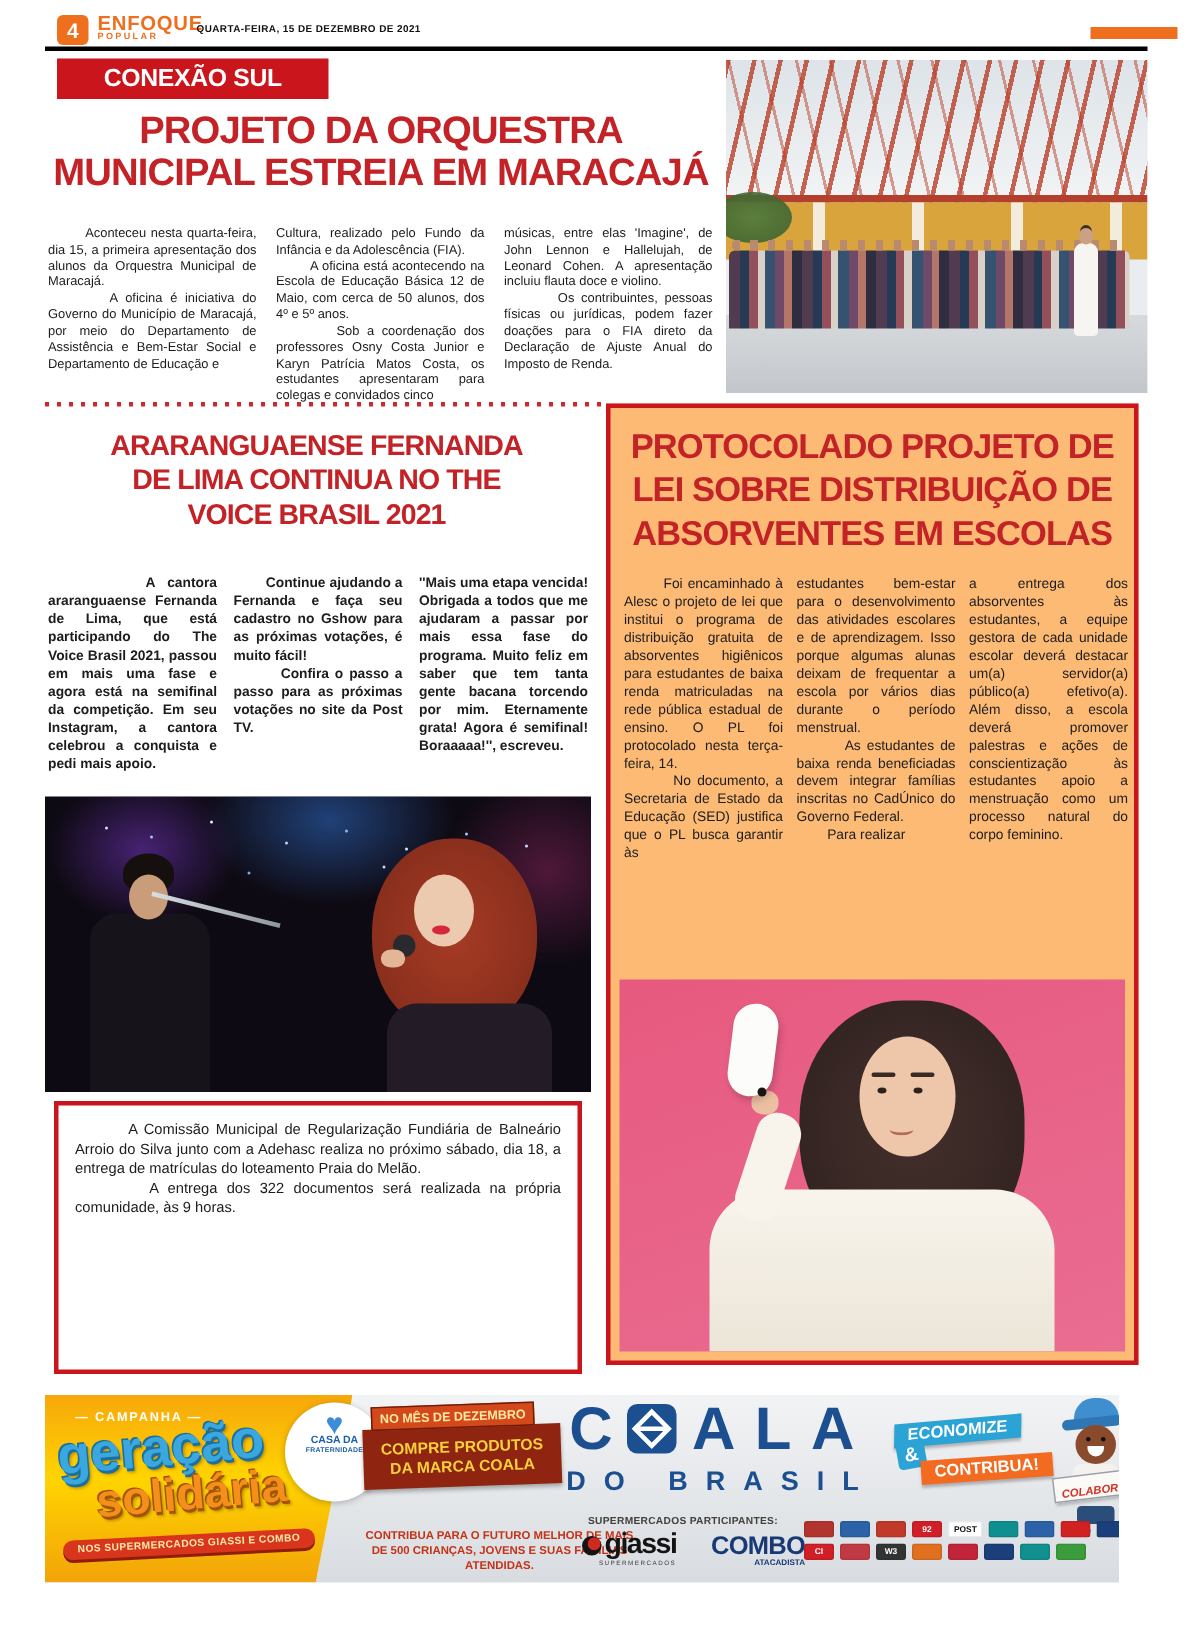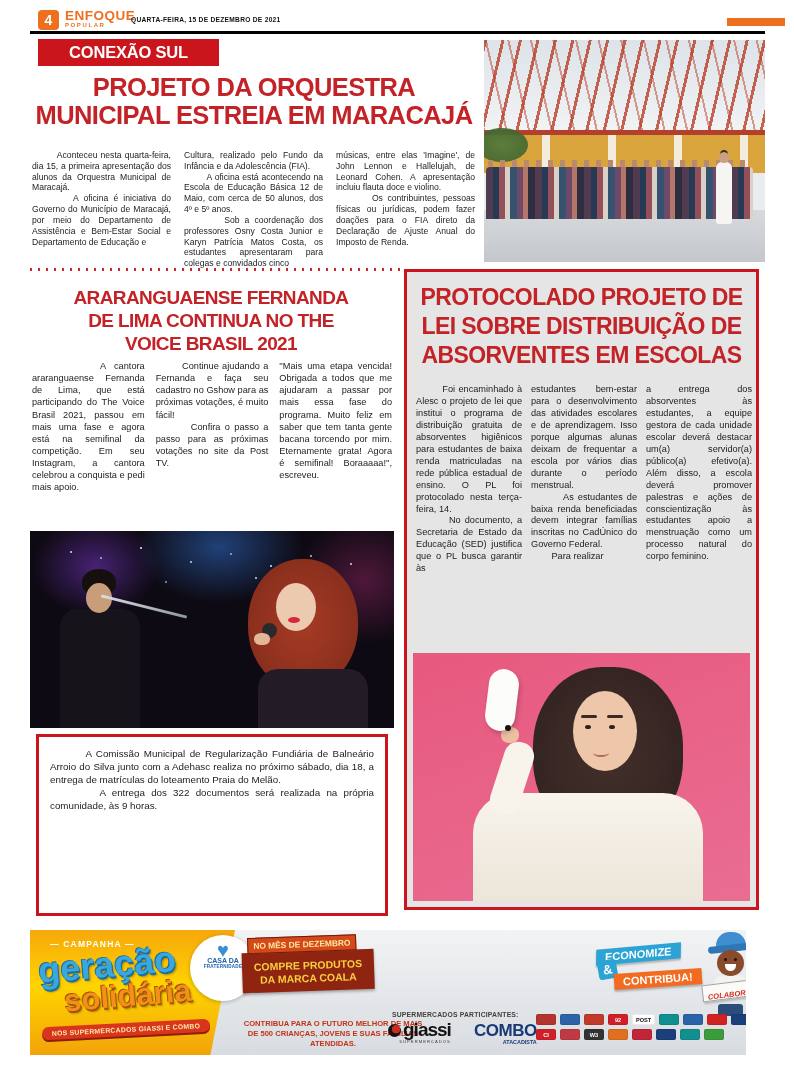--- a/index.html
+++ b/index.html
@@ -21,21 +21,21 @@
     color:#fff; font-weight:bold; font-size:16.5px; text-align:center; line-height:27px; letter-spacing:-.2px; }
 
   
   .headline { color:#c32227; font-weight:bold; text-align:center; white-space:pre-line; letter-spacing:-.6px; }
   .h1 { position:absolute; left:30px; top:73px; width:448px; font-size:25.5px; line-height:1.1; }
   .h2 { position:absolute; left:30px; top:286px; width:362px; font-size:19px; line-height:1.22; }
   .cols { position:absolute; display:flex; color:#1c1c1c; }
   .col { text-align:justify; white-space:pre-wrap; }
   .cols-a1 { left:32px; top:150px; width:443px; gap:13px; }
   .cols-a1 .col { width:139px; font-size:8.6px; line-height:1.26; }
-  .cols-a2 { left:32px; top:360px; width:360px; gap:11px; }
+  .cols-a2 { left:32px; top:382px; width:360px; gap:11px;font-weight:bold; }
   .cols-a2 .col { width:113px; font-size:9.2px; line-height:1.32; }
   .dotted-sep { position:absolute; left:30px; top:268px; width:372px; height:3px;
     background:repeating-linear-gradient(90deg,#d0262c 0 2.5px, transparent 2.5px 8px); }
 
   
   .photo-orch { position:absolute; left:484px; top:40px; width:281px; height:222px; overflow:hidden; background:#e9edf0; }
   .orch-roof { position:absolute; left:0; top:0; width:100%; height:95px;
     background:
       repeating-linear-gradient(103deg, rgba(186,62,40,.8) 0 3px, transparent 3px 17px),
       repeating-linear-gradient(77deg, rgba(186,62,40,.5) 0 2px, transparent 2px 22px),
@@ -71,21 +71,21 @@
   .flute { position:absolute; left:70px; top:74px; width:88px; height:3px; background:linear-gradient(90deg,#d8dde2,#8f979e); transform:rotate(14deg); }
   .singer-hair { position:absolute; left:218px; top:28px; width:110px; height:130px; border-radius:48%;
     background:radial-gradient(#a63b24,#7e2a1a); }
   .singer-face { position:absolute; left:246px; top:52px; width:40px; height:48px; border-radius:50%; background:#eccab0; }
   .singer-lips { position:absolute; left:258px; top:86px; width:12px; height:6px; border-radius:50%; background:#d6283a; }
   .singer-body { position:absolute; left:228px; top:138px; width:110px; height:60px; border-radius:20px 20px 0 0; background:#231c26; }
   .mic { position:absolute; left:232px; top:92px; width:15px; height:15px; border-radius:50%; background:#2a2a2e; }
   .mic-hand { position:absolute; left:224px; top:102px; width:16px; height:12px; border-radius:45%; background:#e3b698; }
 
   
-  .box-prot { position:absolute; left:404px; top:269px; width:355px; height:641px; border:3px solid #c9151b; background:#e5e5e5; }
+  .box-prot { position:absolute; left:404px; top:269px; width:355px; height:641px; border:3px solid #c9151b; background:#fdba74; }
   .h3 { margin:11px 4px 0; font-size:23px; line-height:1.25; }
   .headline.inbox { position:static; display:block; }
   .cols-a3 { position:absolute; left:9px; top:112px; width:336px; gap:9px; }
   .cols-a3 .col { width:106px; font-size:9.2px; line-height:1.3; }
   .photo-pad { position:absolute; left:6px; bottom:6px; width:337px; height:248px; overflow:hidden;
     background:linear-gradient(160deg,#e7597f,#ea6d92); }
   .pad-hair { position:absolute; left:120px; top:14px; width:150px; height:172px; border-radius:46%;
     background:radial-gradient(#44302c,#2e201e); }
   .pad-face { position:absolute; left:160px; top:38px; width:64px; height:80px; border-radius:50%; background:#eec6aa; }
   .pad-brow { position:absolute; width:16px; height:3px; border-radius:2px; background:#3a2a24; }
@@ -292,20 +292,24 @@
       <div class="casa-l1">CASA DA</div>
       <div class="casa-l2">FRATERNIDADE</div>
     </div>
 
     <div class="ad-badge-group">
       <div class="ad-month">NO MÊS DE DEZEMBRO</div>
       <div class="ad-cta">COMPRE PRODUTOS
 DA MARCA COALA</div>
     </div>
 
+    <div class="coala">
+      <div class="coala-letters"><span>C</span><span class="o-icon"><span class="diamond"></span><span class="bar"></span></span><span>ALA</span></div>
+      <div class="coala-sub">DO BRASIL</div>
+    </div>
 
     <div class="rib-wrap">
       <span class="rib1">ECONOMIZE</span>
       <span class="rib-amp">&amp;</span>
       <span class="rib2">CONTRIBUA!</span>
     </div>
 
     <div class="mascot">
       <div class="m-captop"></div>
       <div class="m-brim"></div>

